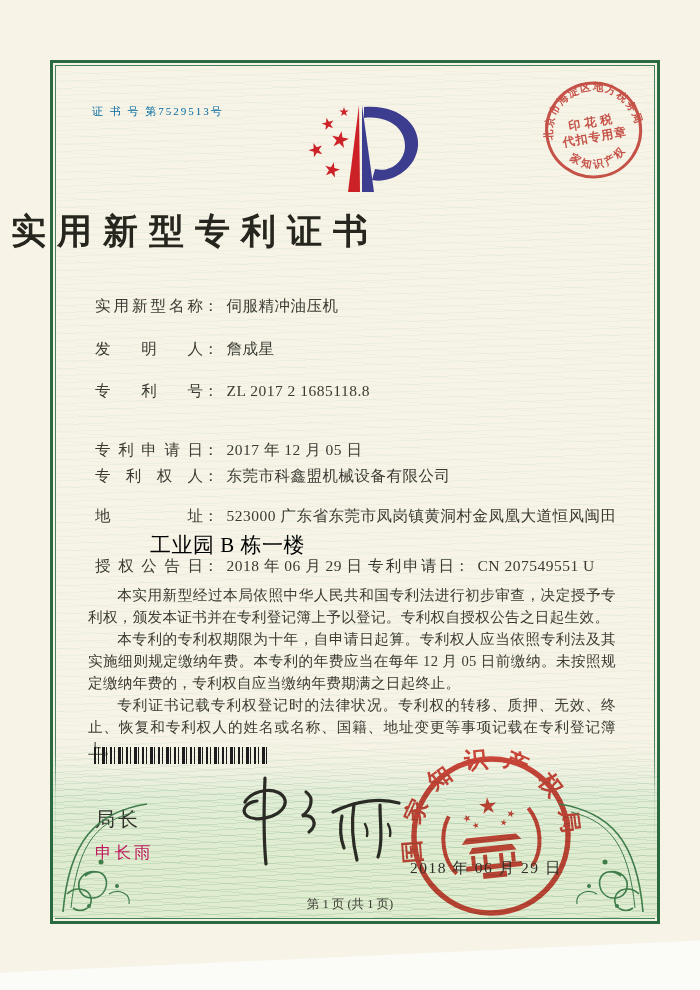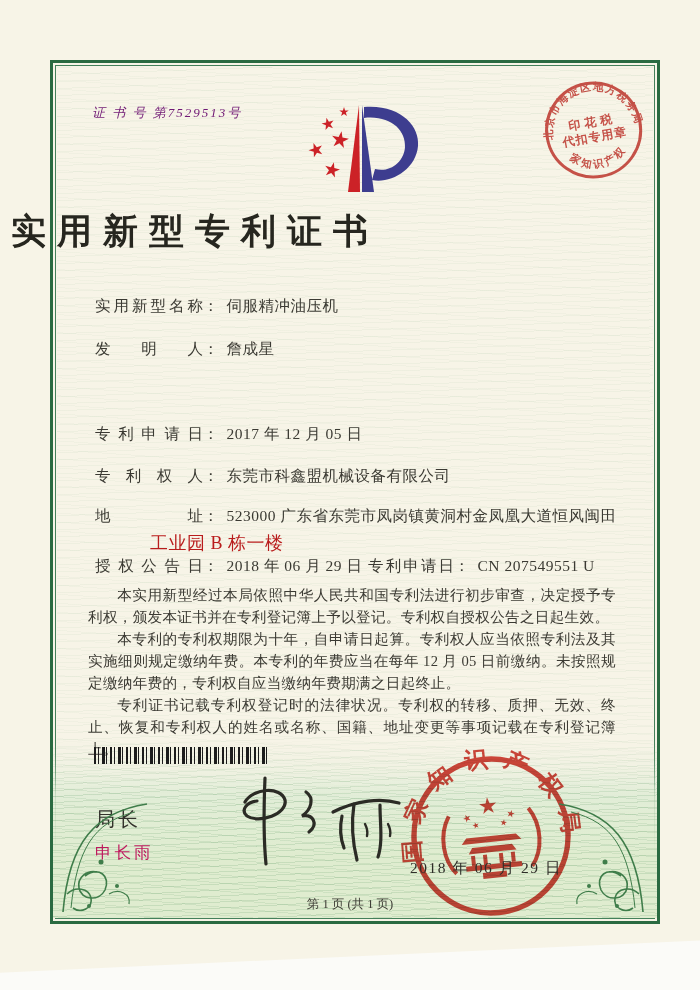--- a/index.html
+++ b/index.html
@@ -36,31 +36,31 @@
   
   .green-zone{
     position:absolute;left:53px;top:736px;width:604px;height:182px;
     background:
       repeating-linear-gradient(177deg, rgba(110,165,115,.22) 0 1px, transparent 1px 6px),
       repeating-linear-gradient(185deg, rgba(110,165,115,.16) 0 1px, transparent 1px 8px),
       linear-gradient(180deg, rgba(222,236,213,.0) 0, rgba(222,236,213,.85) 55px, #dfeccf 120px);
     -webkit-mask-image:linear-gradient(180deg, transparent 0, #000 60px);
     mask-image:linear-gradient(180deg, transparent 0, #000 60px);
   }
-  .cert-no{position:absolute;left:92px;top:104px;font-size:13px;letter-spacing:2px;color:#701a75;font-style:italic;}
+  .cert-no{position:absolute;left:92px;top:104px;font-size:11px;letter-spacing:2px;color:#0369a1;}
   .logo{position:absolute;left:272px;top:98px;}
   .title{
     position:absolute;left:0;top:208px;width:700px;text-align:left;
     font-size:35px;font-weight:bold;letter-spacing:11px;color:#26261f;text-indent:11px;
   }
   .row{position:absolute;left:95px;font-size:15.5px;white-space:nowrap;color:#3b3a33;}
   .flabel{display:inline-block;width:108px;text-align:justify;text-align-last:justify;vertical-align:top;}
   .fcolon{display:inline-block;margin:0 2px 0 0;}
   .fvalue{margin-left:6px;letter-spacing:.5px;}
-  .addr-line2{position:absolute;left:150px;top:531px;font-size:18px;color:#b91c1c;letter-spacing:.5px;}
+  .addr-line2{position:absolute;left:150px;top:531px;font-size:21px;color:#000000;letter-spacing:.5px;}
   .grant-right{position:absolute;left:368px;top:556px;font-size:15.5px;white-space:nowrap;color:#3b3a33;}
   .grant-right .flabel{width:86px;}
   .paras{position:absolute;left:88px;top:584px;width:528px;}
   .paras p{
     margin:0;font-size:14.6px;line-height:22px;text-align:justify;
     text-indent:2em;color:#3b3a33;letter-spacing:.3px;
   }
   .barcode{
     position:absolute;left:94px;top:747px;width:176px;height:17px;
     background:repeating-linear-gradient(90deg,
@@ -114,21 +114,24 @@
   </div>
 
   <div class="title">实用新型专利证书</div>
 
   <div class="row" style="top:296px">
     <span class="flabel">实用新型名称</span><span class="fcolon">：</span><span class="fvalue">伺服精冲油压机</span>
   </div>
   <div class="row" style="top:339px">
     <span class="flabel">发明人</span><span class="fcolon">：</span><span class="fvalue">詹成星</span>
   </div>
-  <div class="row" style="top:424px">
+  <div class="row" style="top:381px">
+    <span class="flabel">专利号</span><span class="fcolon">：</span><span class="fvalue">ZL 2017 2 1685118.8</span>
+  </div>
+  <div class="row" style="top:440px">
     <span class="flabel">专利申请日</span><span class="fcolon">：</span><span class="fvalue">2017 年 12 月 05 日</span>
   </div>
   <div class="row" style="top:466px">
     <span class="flabel">专利权人</span><span class="fcolon">：</span><span class="fvalue">东莞市科鑫盟机械设备有限公司</span>
   </div>
   <div class="row" style="top:506px">
     <span class="flabel">地址</span><span class="fcolon">：</span><span class="fvalue">523000 广东省东莞市凤岗镇黄洞村金凤凰大道恒风闽田</span>
   </div>
   <div class="addr-line2">工业园 B 栋一楼</div>
   <div class="row" style="top:556px">

